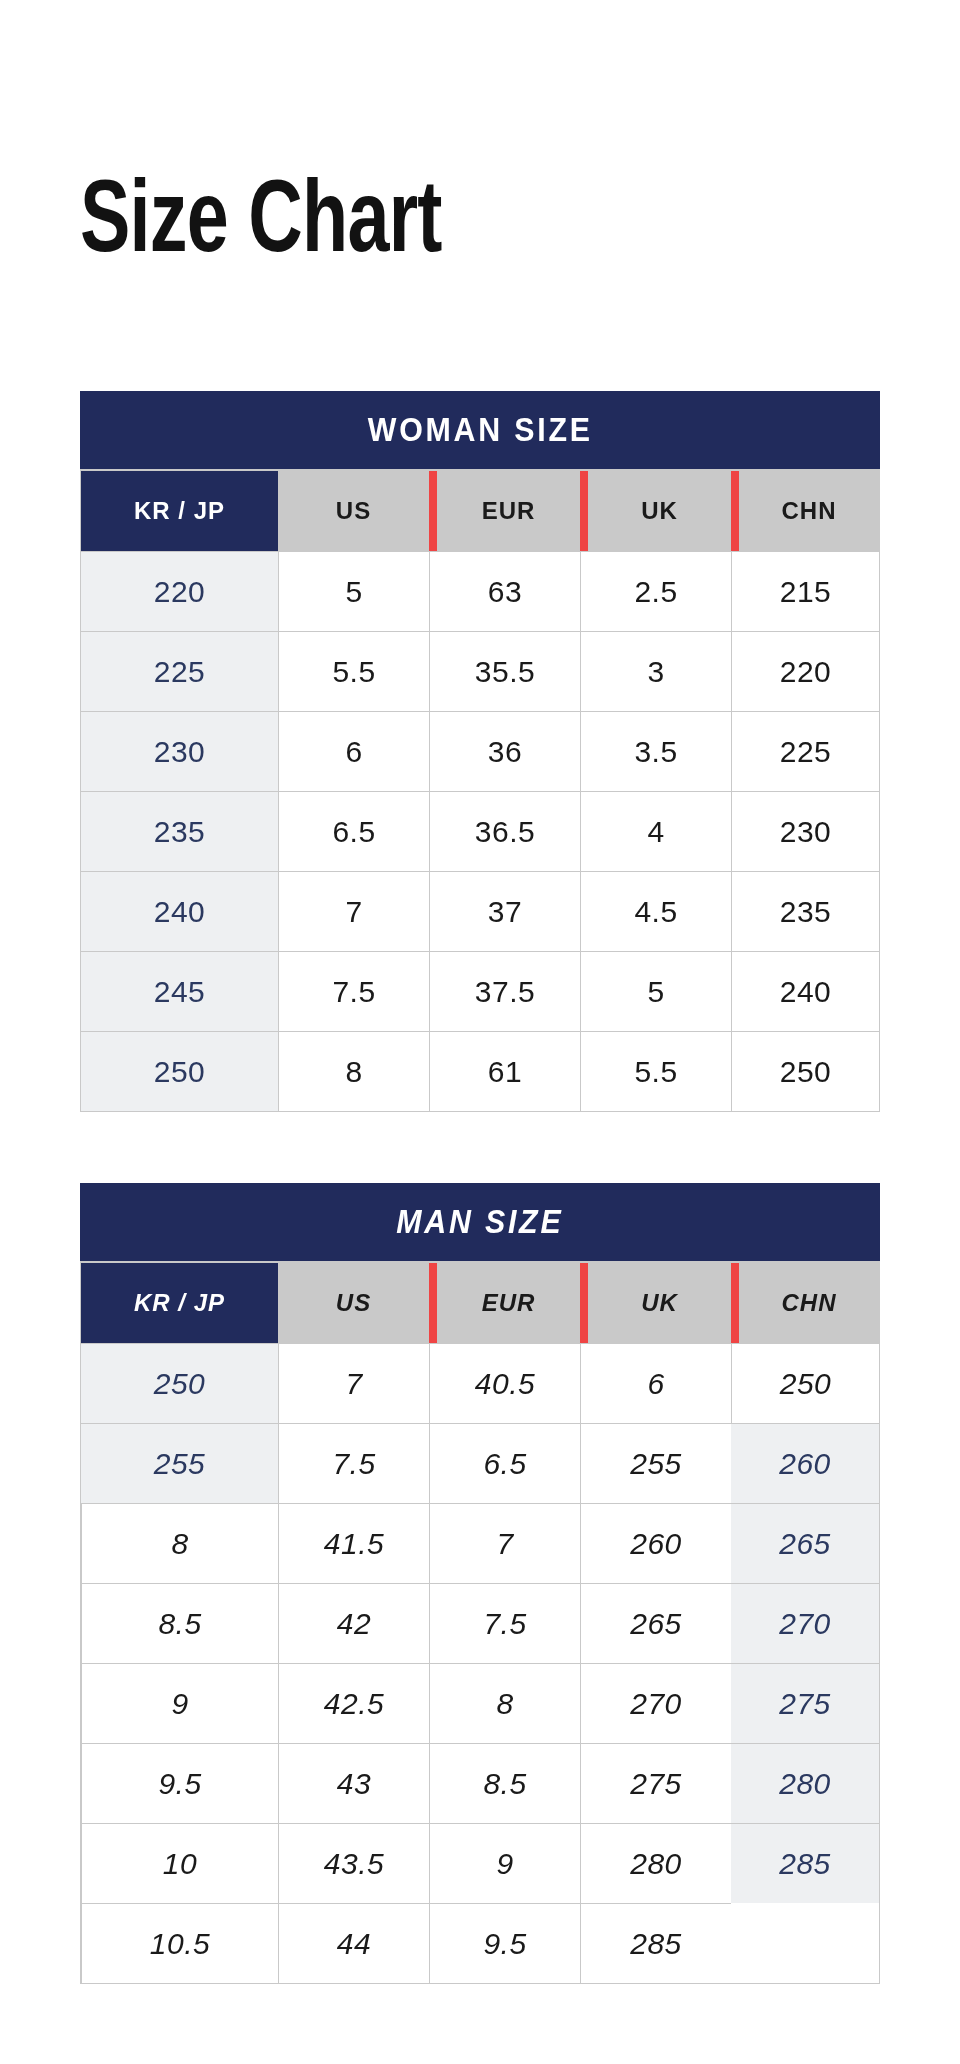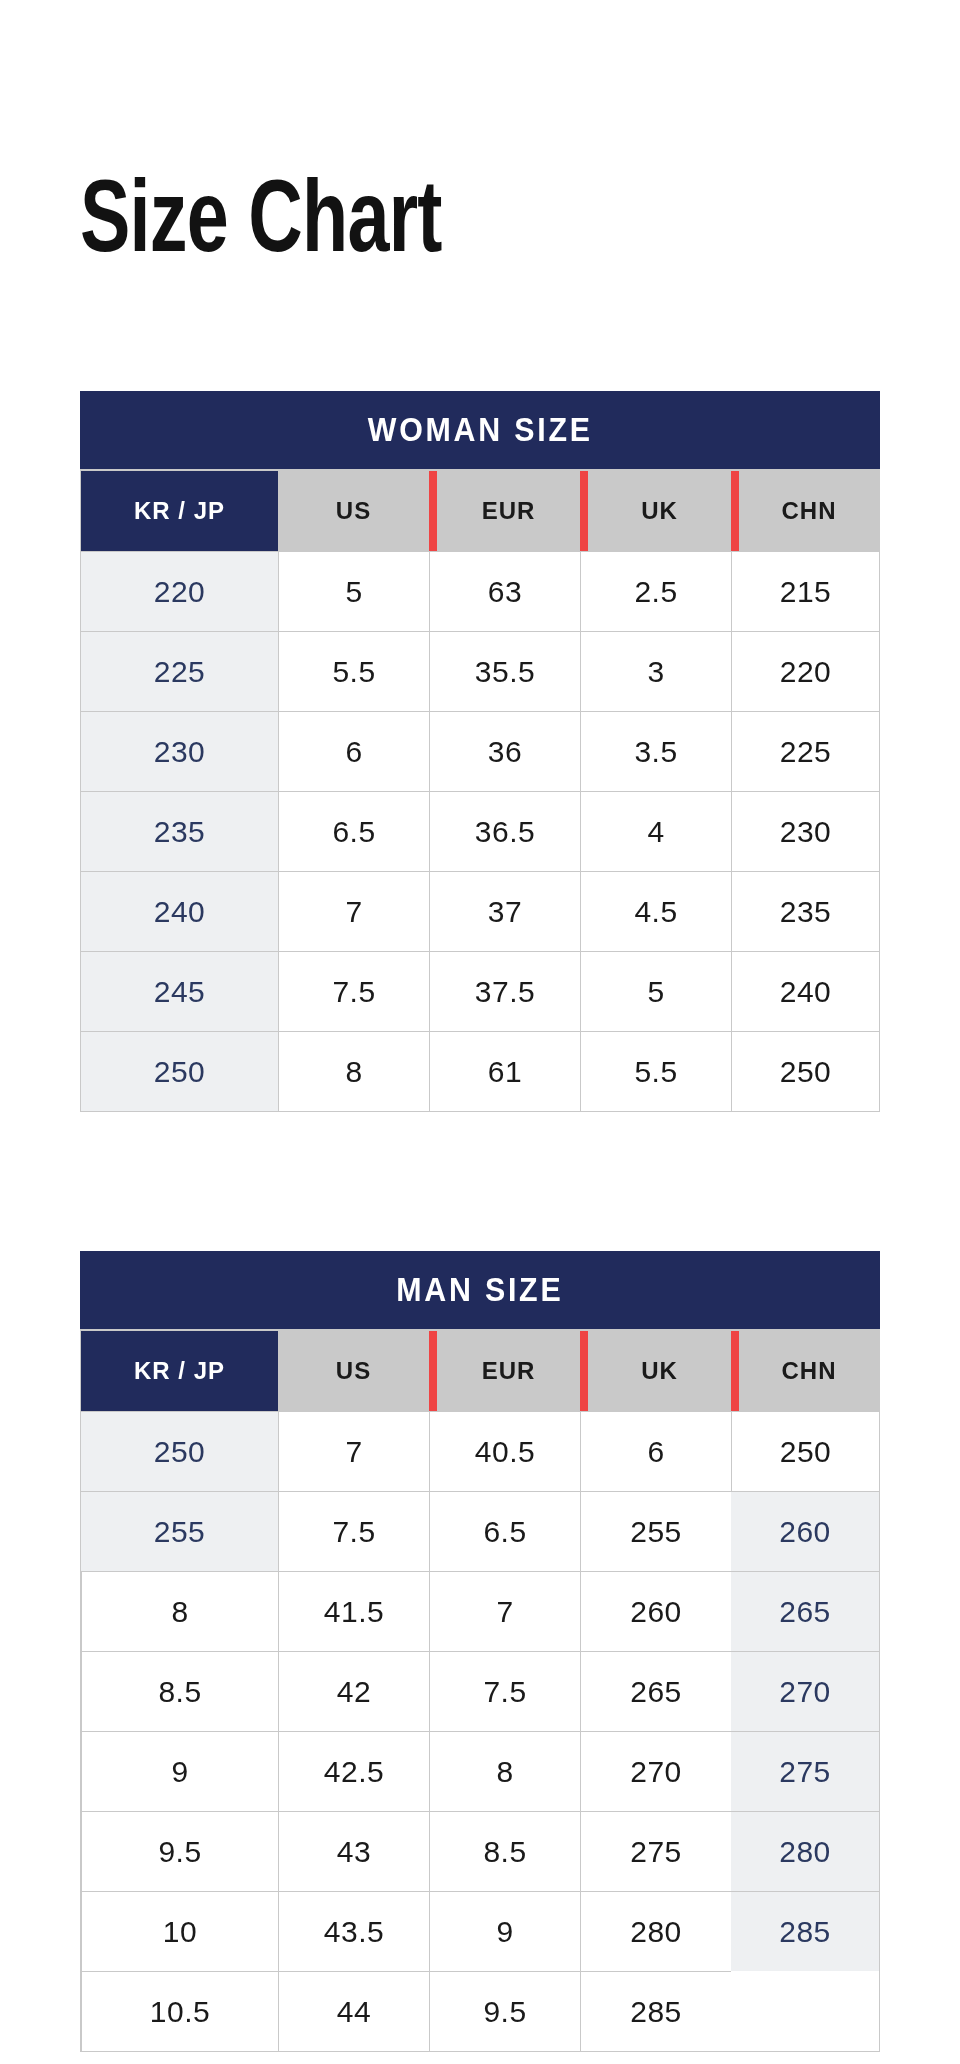--- a/index.html
+++ b/index.html
@@ -27,21 +27,21 @@
     white-space: nowrap;
   }
 
   
   .size-table {
     position: absolute;
     left: 80px;
     width: 800px;
   }
   .size-table.woman { top: 391px; }
-  .size-table.man   { top: 1251px; }
+  .size-table.man   { top: 1183px; font-style: italic; }
 
   .band {
     height: 80px;
     background: var(--navy, #212b5c);
     border-bottom: 2px solid var(--border, #c9c9c9);
     display: flex;
     align-items: center;
     justify-content: center;
   }
   .band .band-label {

